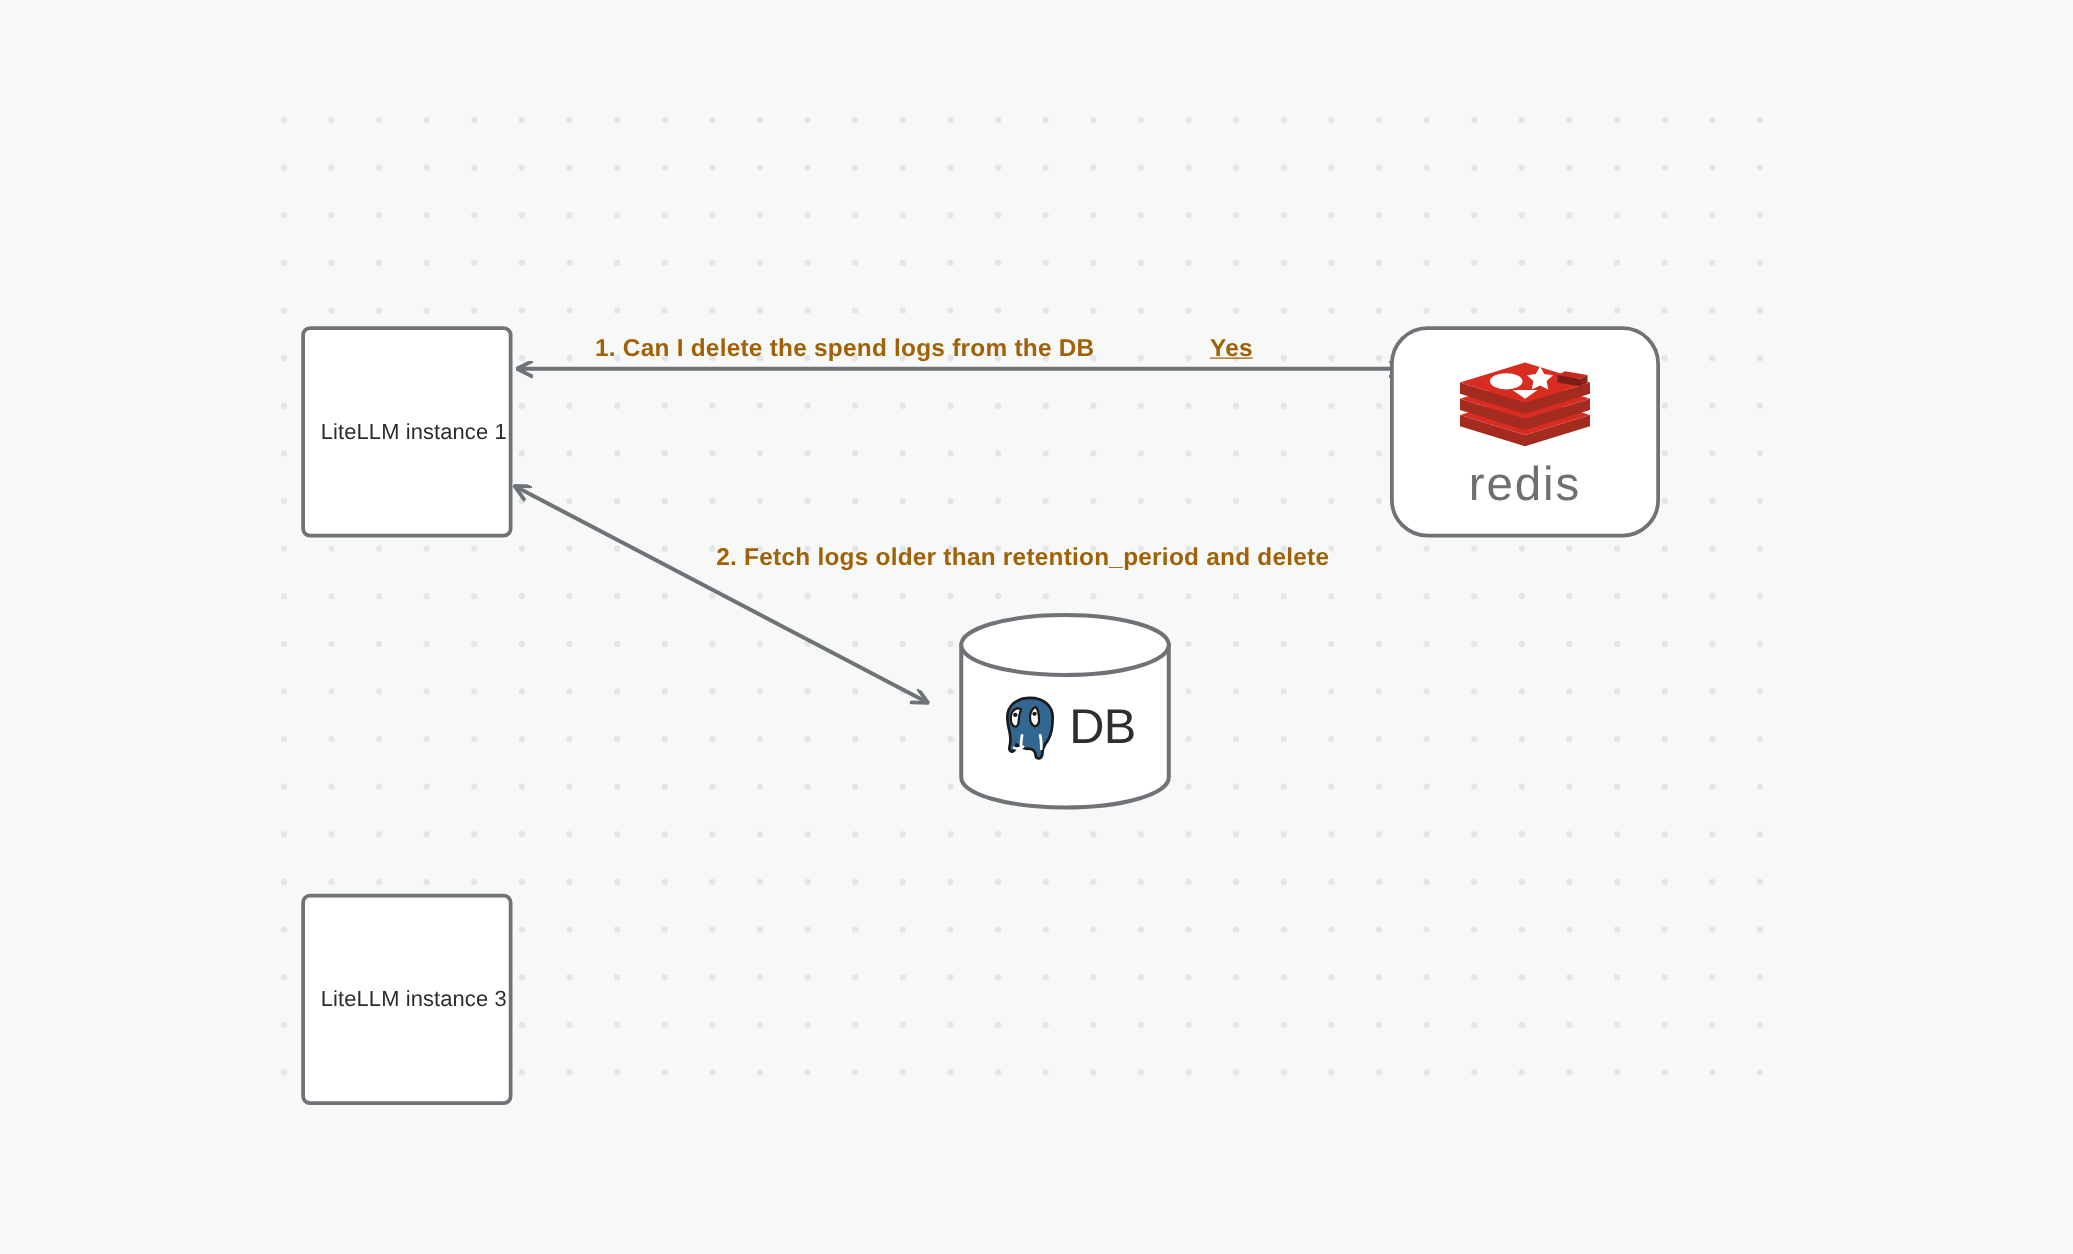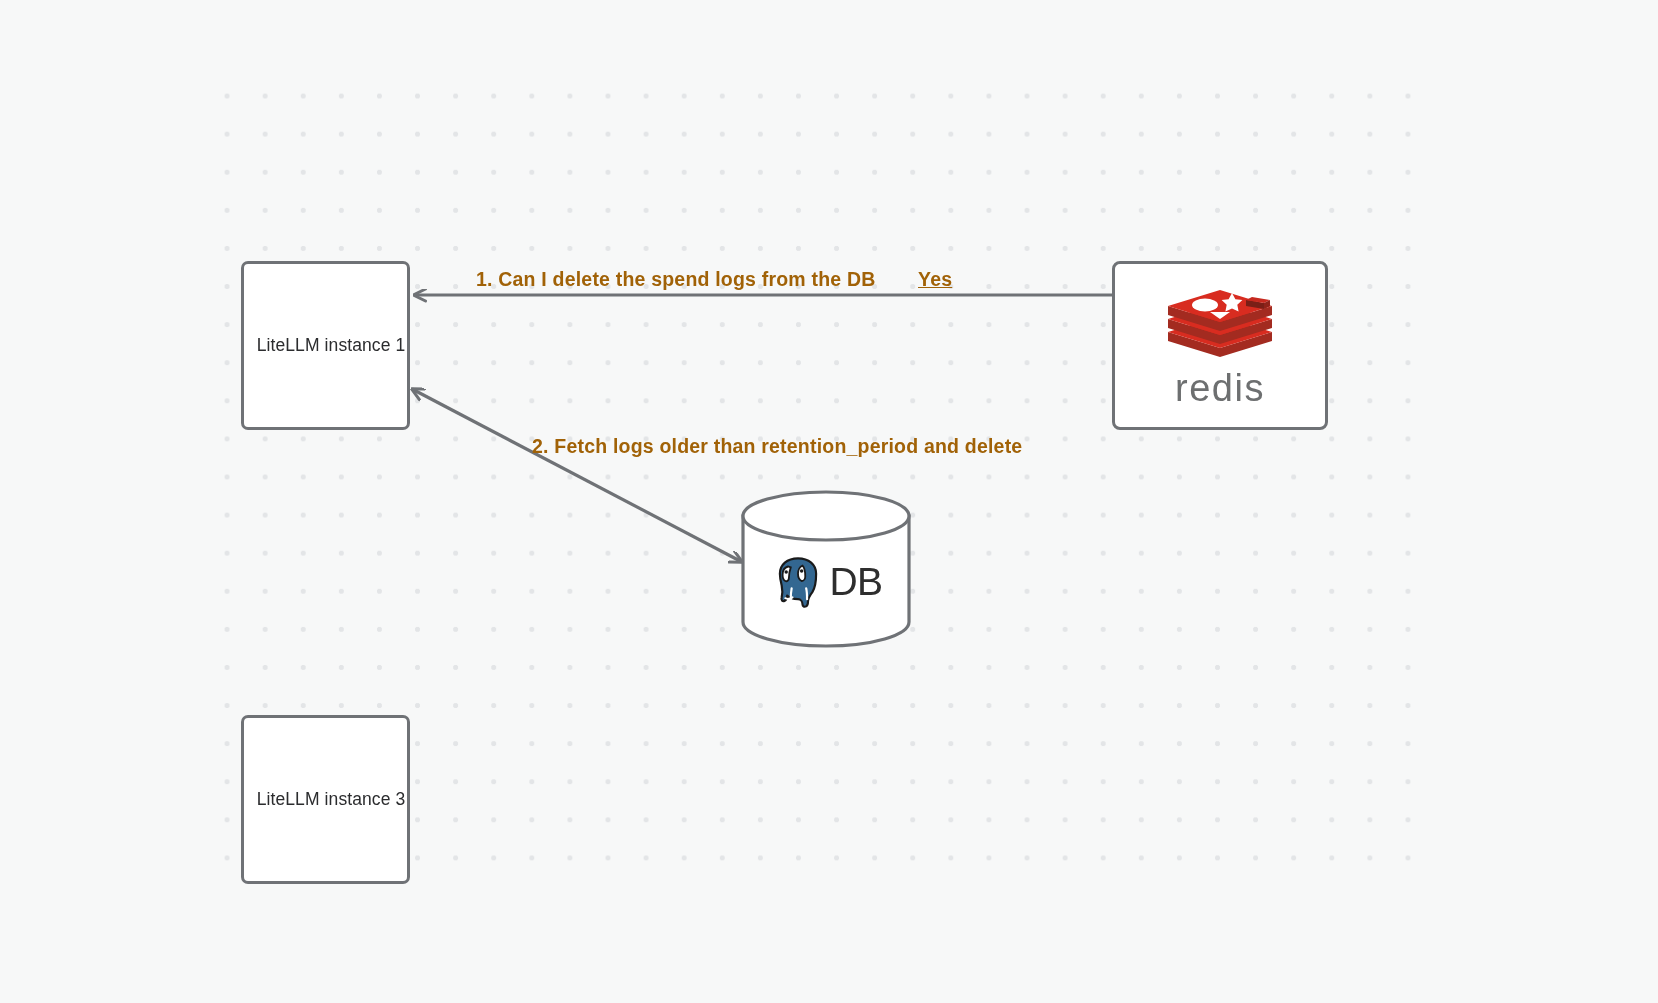--- a/index.html
+++ b/index.html
@@ -51,42 +51,42 @@
 
   
   #redis-node {
     position: absolute;
     left: 1112px;
     top: 261px;
     width: 216px;
     height: 169px;
     background: #ffffff;
     border: 3px solid #6f7276;
-    border-radius: 8px;
+    border-radius: 30px;
     box-sizing: border-box;
     display: flex;
     flex-direction: column;
     align-items: center;
     justify-content: center;
   }
   #redis-logo { width: 112px; height: 78px; display:block; margin-top: 2px;}
   #redis-wordmark {
     font-family: "Liberation Sans", sans-serif;
     font-size: 38px;
     color: #6d6f70;
     letter-spacing: 1.5px;
     line-height: 1;
     margin-top: 4px;
     font-weight: 400;
   }
 
   
   #db-node {
     position: absolute;
-    left: 740px;
+    left: 766px;
     top: 489px;
     width: 172px;
     height: 160px;
   }
   #db-cylinder { position:absolute; left:0; top:0; width:172px; height:160px; }
   #db-inner {
     position: absolute;
     left: 0; top: 52px;
     width: 172px; height: 80px;
     display: flex;
@@ -115,22 +115,22 @@
   .edge-label {
     position: absolute;
     font-family: "Liberation Sans", sans-serif;
     font-weight: bold;
     font-size: 19.5px;
     color: #a16207;
     white-space: nowrap;
     letter-spacing: .2px;
   }
   #label-1 { left: 476px; top: 268px; }
-  #label-yes { left: 918px; top: 268px; text-decoration: underline; }
-  #label-2 { left: 532px; top: 435px; }
+  #label-yes { left: 968px; top: 268px; text-decoration: underline; }
+  #label-2 { left: 573px; top: 435px; }
 </style>
 </head>
 <body>
 
 <div id="canvas">
 
   <div id="dot-grid"></div>
 
   <svg id="edges" viewBox="0 0 1658 1003" xmlns="http://www.w3.org/2000/svg">
     <defs>

